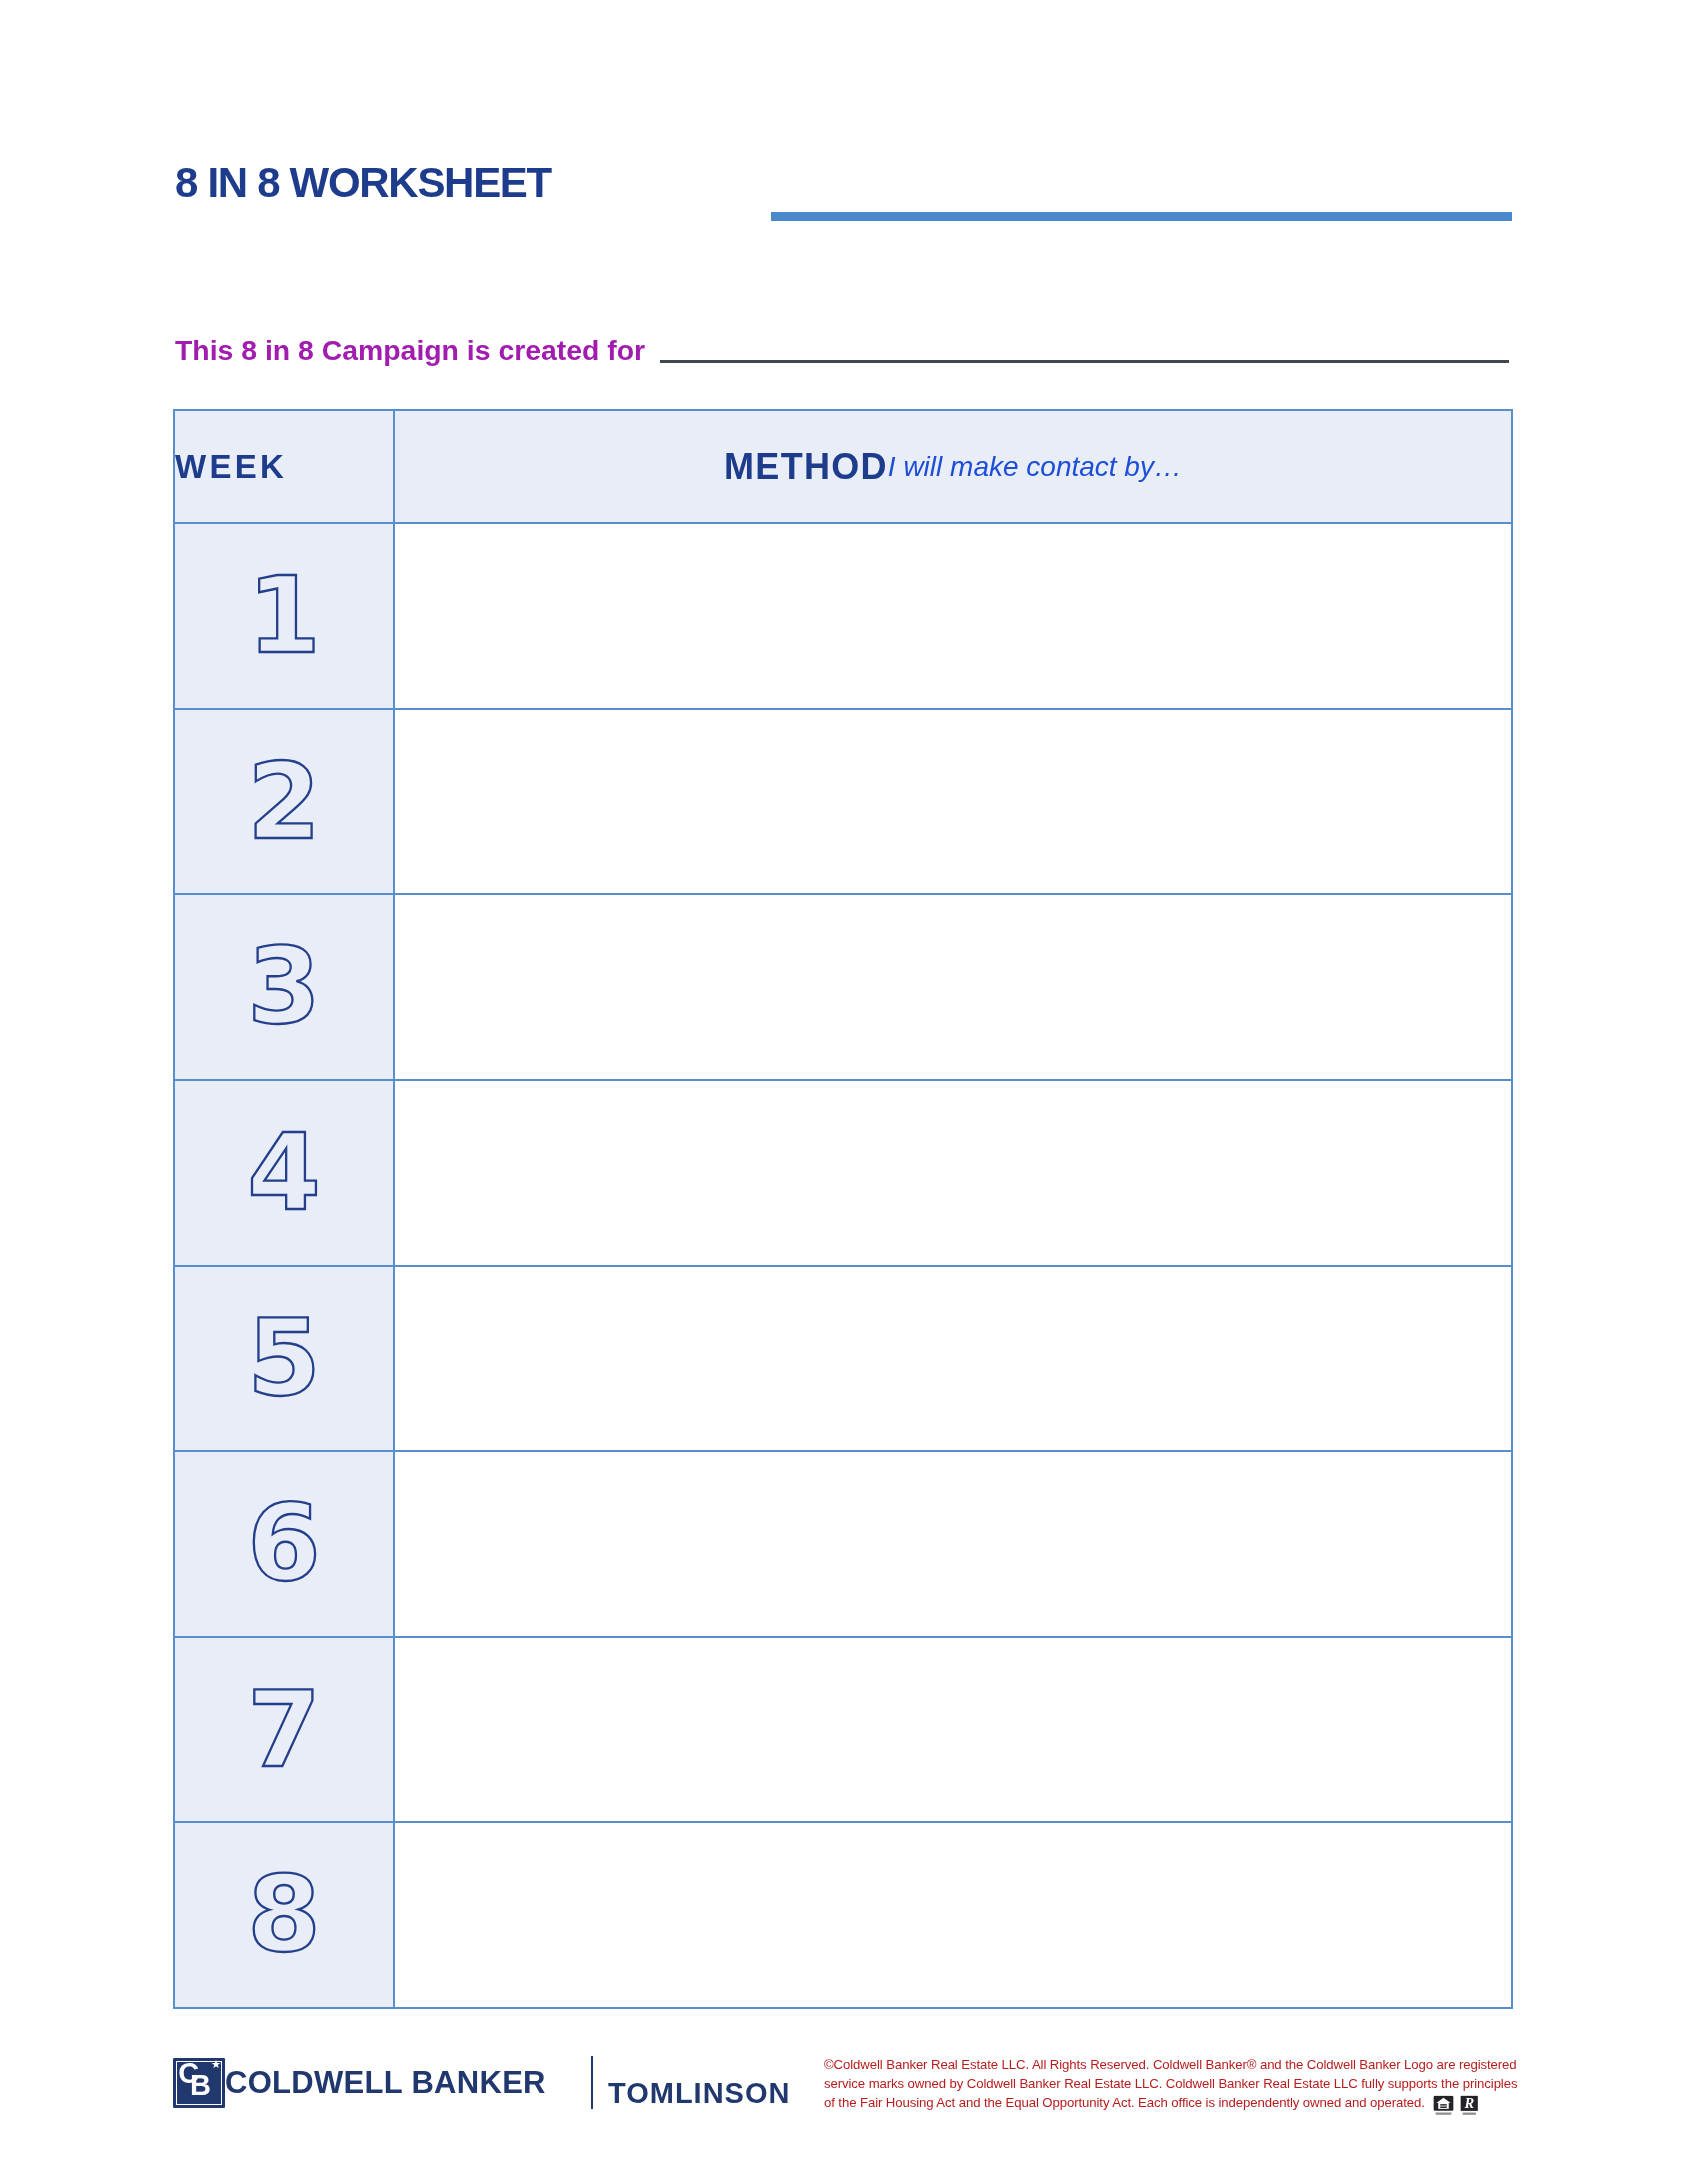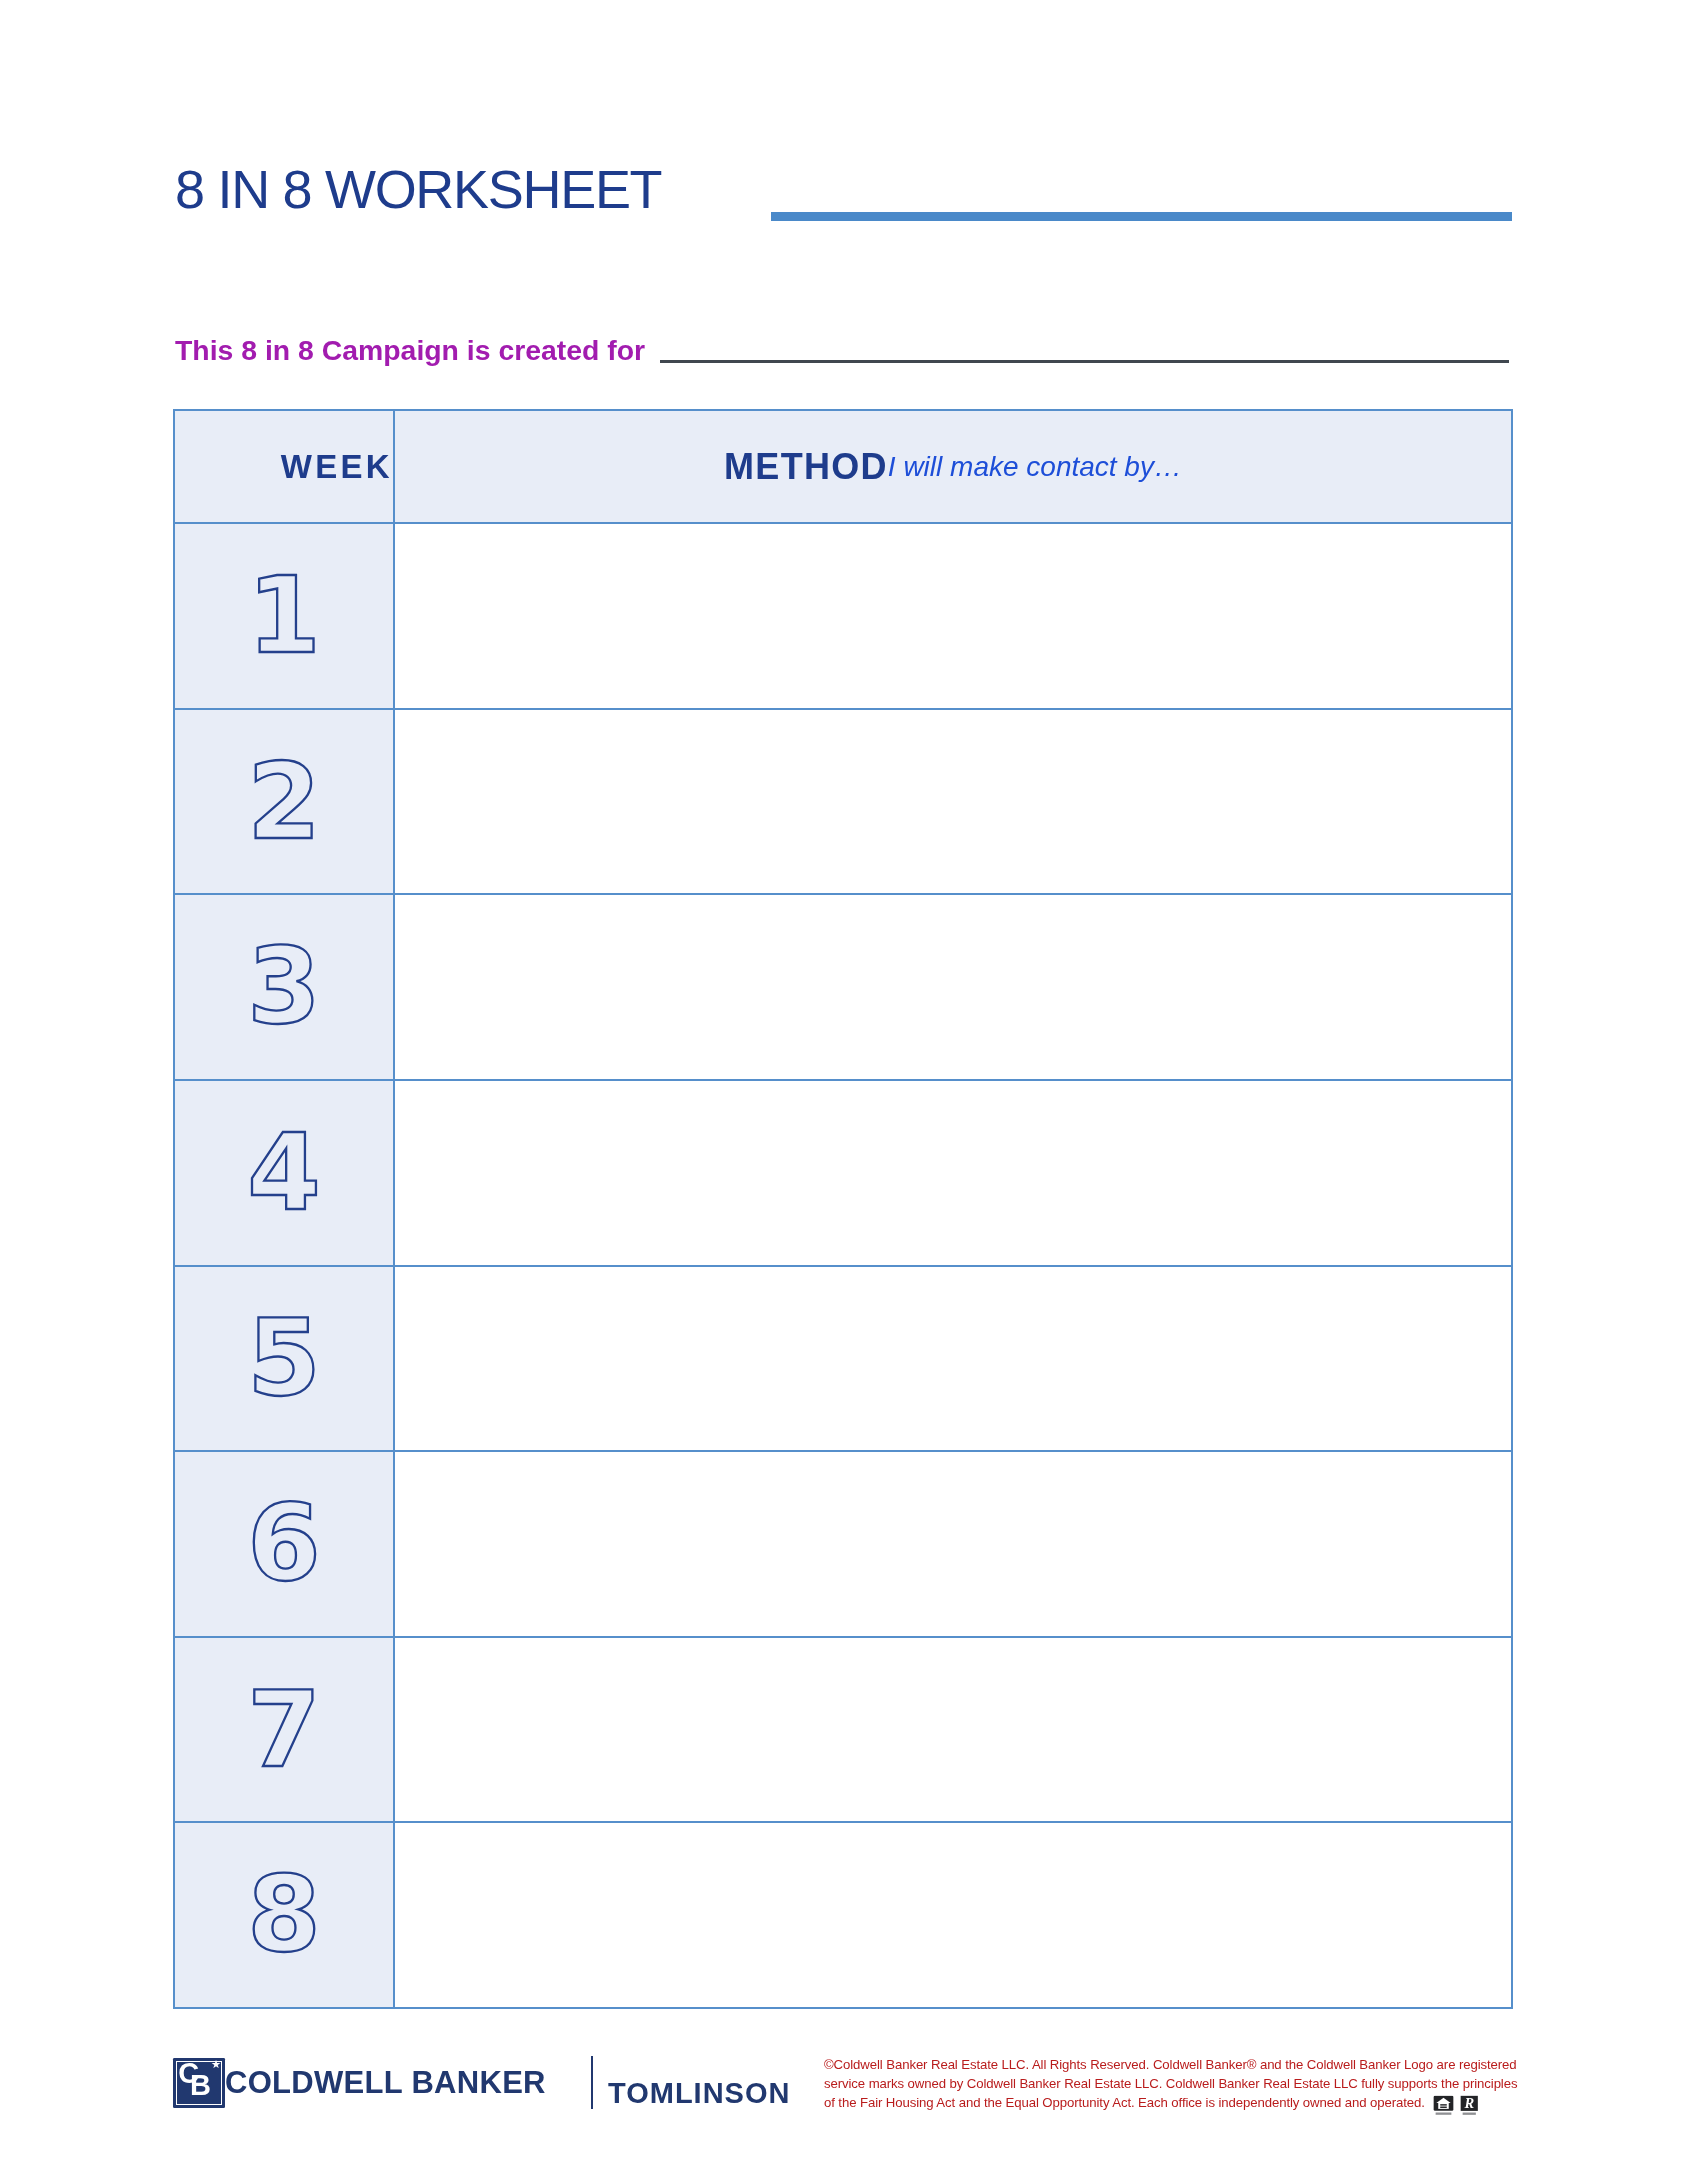--- a/index.html
+++ b/index.html
@@ -12,23 +12,23 @@
     height: 2183px;
     background: #ffffff;
     overflow: hidden;
   }
 
   
   .page-title {
     position: absolute;
     left: 175px;
     top: 162px;
-    font-size: 54px;
+    font-size: 42px;
     line-height: 1;
-    font-weight: normal;
+    font-weight: bold;
     letter-spacing: -1.3px;
     color: #1e3c8c;
     white-space: nowrap;
   }
   .title-rule {
     position: absolute;
     left: 771px;
     top: 212px;
     width: 741px;
     height: 8.6px;
@@ -73,21 +73,21 @@
     background: #568fcb;
     border: 2.6px solid #568fcb;
   }
   .cell { position: relative; }
   .cell.shaded { background: #e8edf7; }
   .cell.white { background: #ffffff; }
 
   .week-head {
     display: flex;
     align-items: center;
-    justify-content: flex-end;
+    justify-content: flex-start;
   }
   .week-head span {
     font-size: 33px;
     font-weight: bold;
     letter-spacing: 3.3px;
     color: #1e3c8c;
   }
   .method-head {
     display: flex;
     flex-direction: row;

